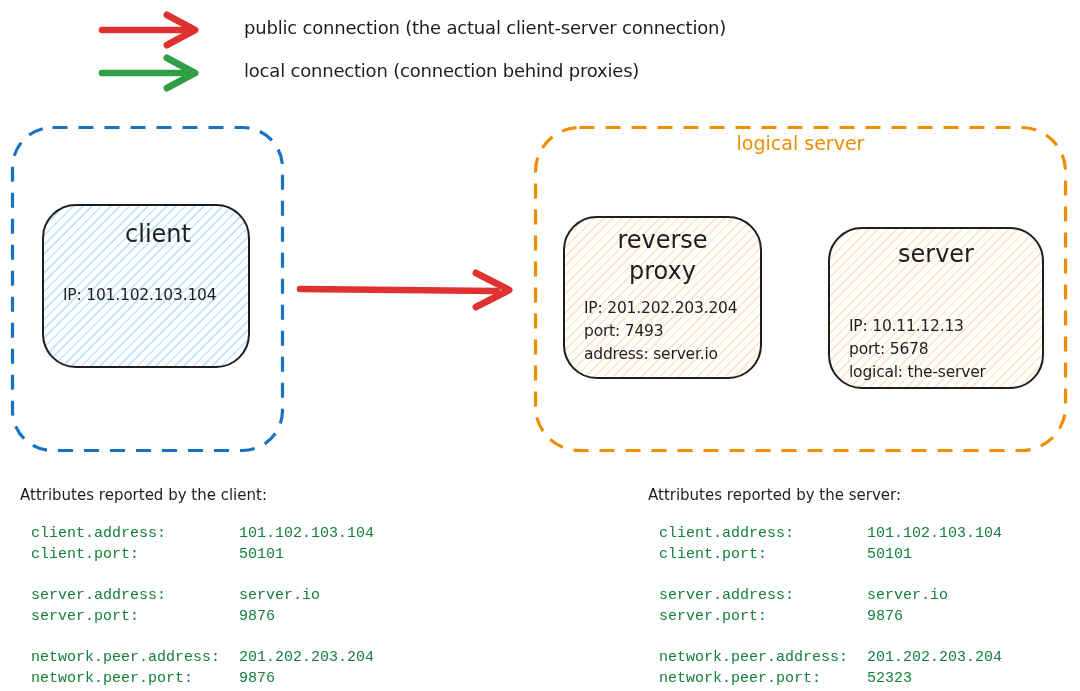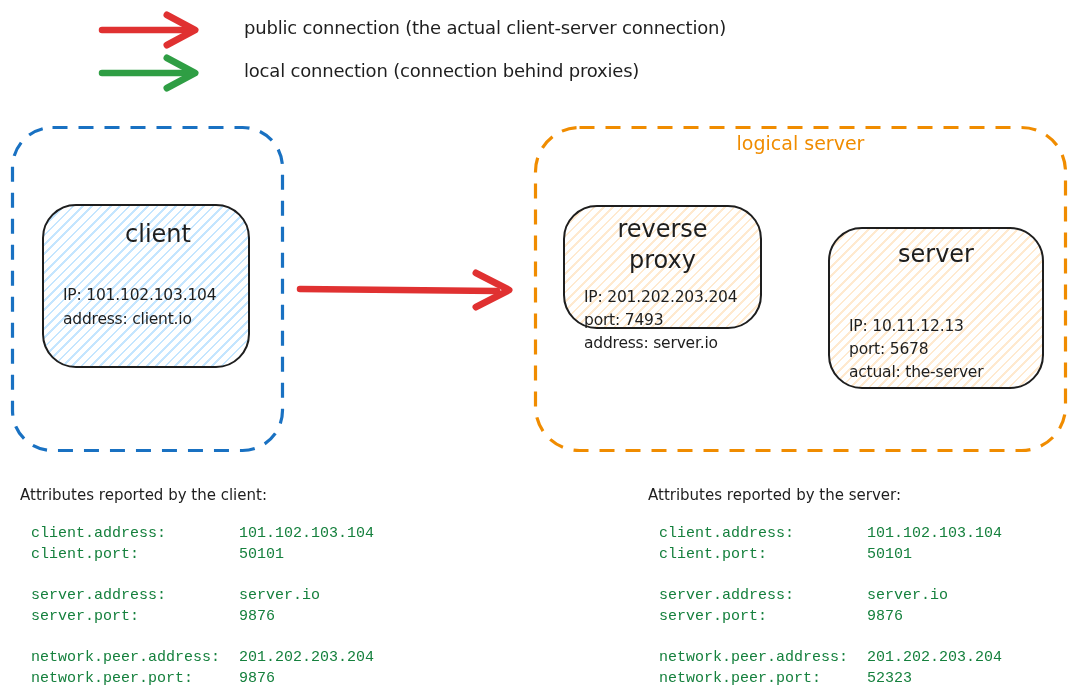--- a/index.html
+++ b/index.html
@@ -120,51 +120,50 @@
 
   <div class="group-box" style="left:10px; top:125px; width:275px; height:328px;">
     <svg class="boundary" width="275" height="328" viewBox="0 0 275 328">
       <rect x="2.5" y="2.5" width="270" height="323" rx="40" fill="none" stroke-width="3.2" stroke-dasharray="15 11" stroke="#1971c2"></rect>
     </svg>
 
     <div class="node hatch-blue" style="left:32px; top:79px; width:208px; height:164px;">
       <div class="node-title" style="margin-top:13px;margin-left:24px;">client</div>
       <div class="node-body" style="top:77px;">
         <div>IP: 101.102.103.104</div>
-        <div>address: client.io</div>
       </div>
     </div>
   </div>
 
   <svg class="main-arrow" style="left:296px; top:268px;" width="230" height="44" viewBox="0 0 230 44">
     <line x1="4" y1="21" x2="201" y2="23" stroke-width="6.5" stroke-linecap="round" fill="none" stroke="#e03131"></line>
     <polyline points="180,5 213,22 180,39" stroke-width="7" stroke-linecap="round" stroke-linejoin="round" fill="none" stroke="#e03131"></polyline>
   </svg>
 
   <div class="group-box" style="left:533px; top:125px; width:535px; height:328px;">
     <svg class="boundary" width="535" height="328" viewBox="0 0 535 328">
       <rect x="2.5" y="2.5" width="530" height="323" rx="44" fill="none" stroke-width="3.2" stroke-dasharray="15 11" stroke="#f08c00"></rect>
     </svg>
     <div class="group-label orange">logical server</div>
 
-    <div class="node hatch-orange" style="left:30px; top:80px; width:199px; height:124px;">
+    <div class="node hatch-orange" style="left:30px; top:91px; width:199px; height:163px;">
       <div class="node-title narrow" style="margin-top:7px;">reverse proxy</div>
       <div class="node-body" style="top:79px; line-height:23px;">
         <div>IP: 201.202.203.204</div>
         <div>port: 7493</div>
         <div>address: server.io</div>
       </div>
     </div>
 
     <div class="node hatch-orange" style="left:295px; top:102px; width:216px; height:162px;">
       <div class="node-title" style="margin-top:10px;">server</div>
       <div class="node-body" style="top:86px; line-height:23px;">
         <div>IP: 10.11.12.13</div>
         <div>port: 5678</div>
-        <div>actual: the-server</div>
+        <div>logical: the-server</div>
       </div>
     </div>
   </div>
 
   <div class="attr-block" style="left:20px; top:482px;">
     <div class="attr-heading">Attributes reported by the client:</div>
 
     <div class="attr-group">
       <div class="attr-row">
         <span class="attr-key">client.address:</span>

